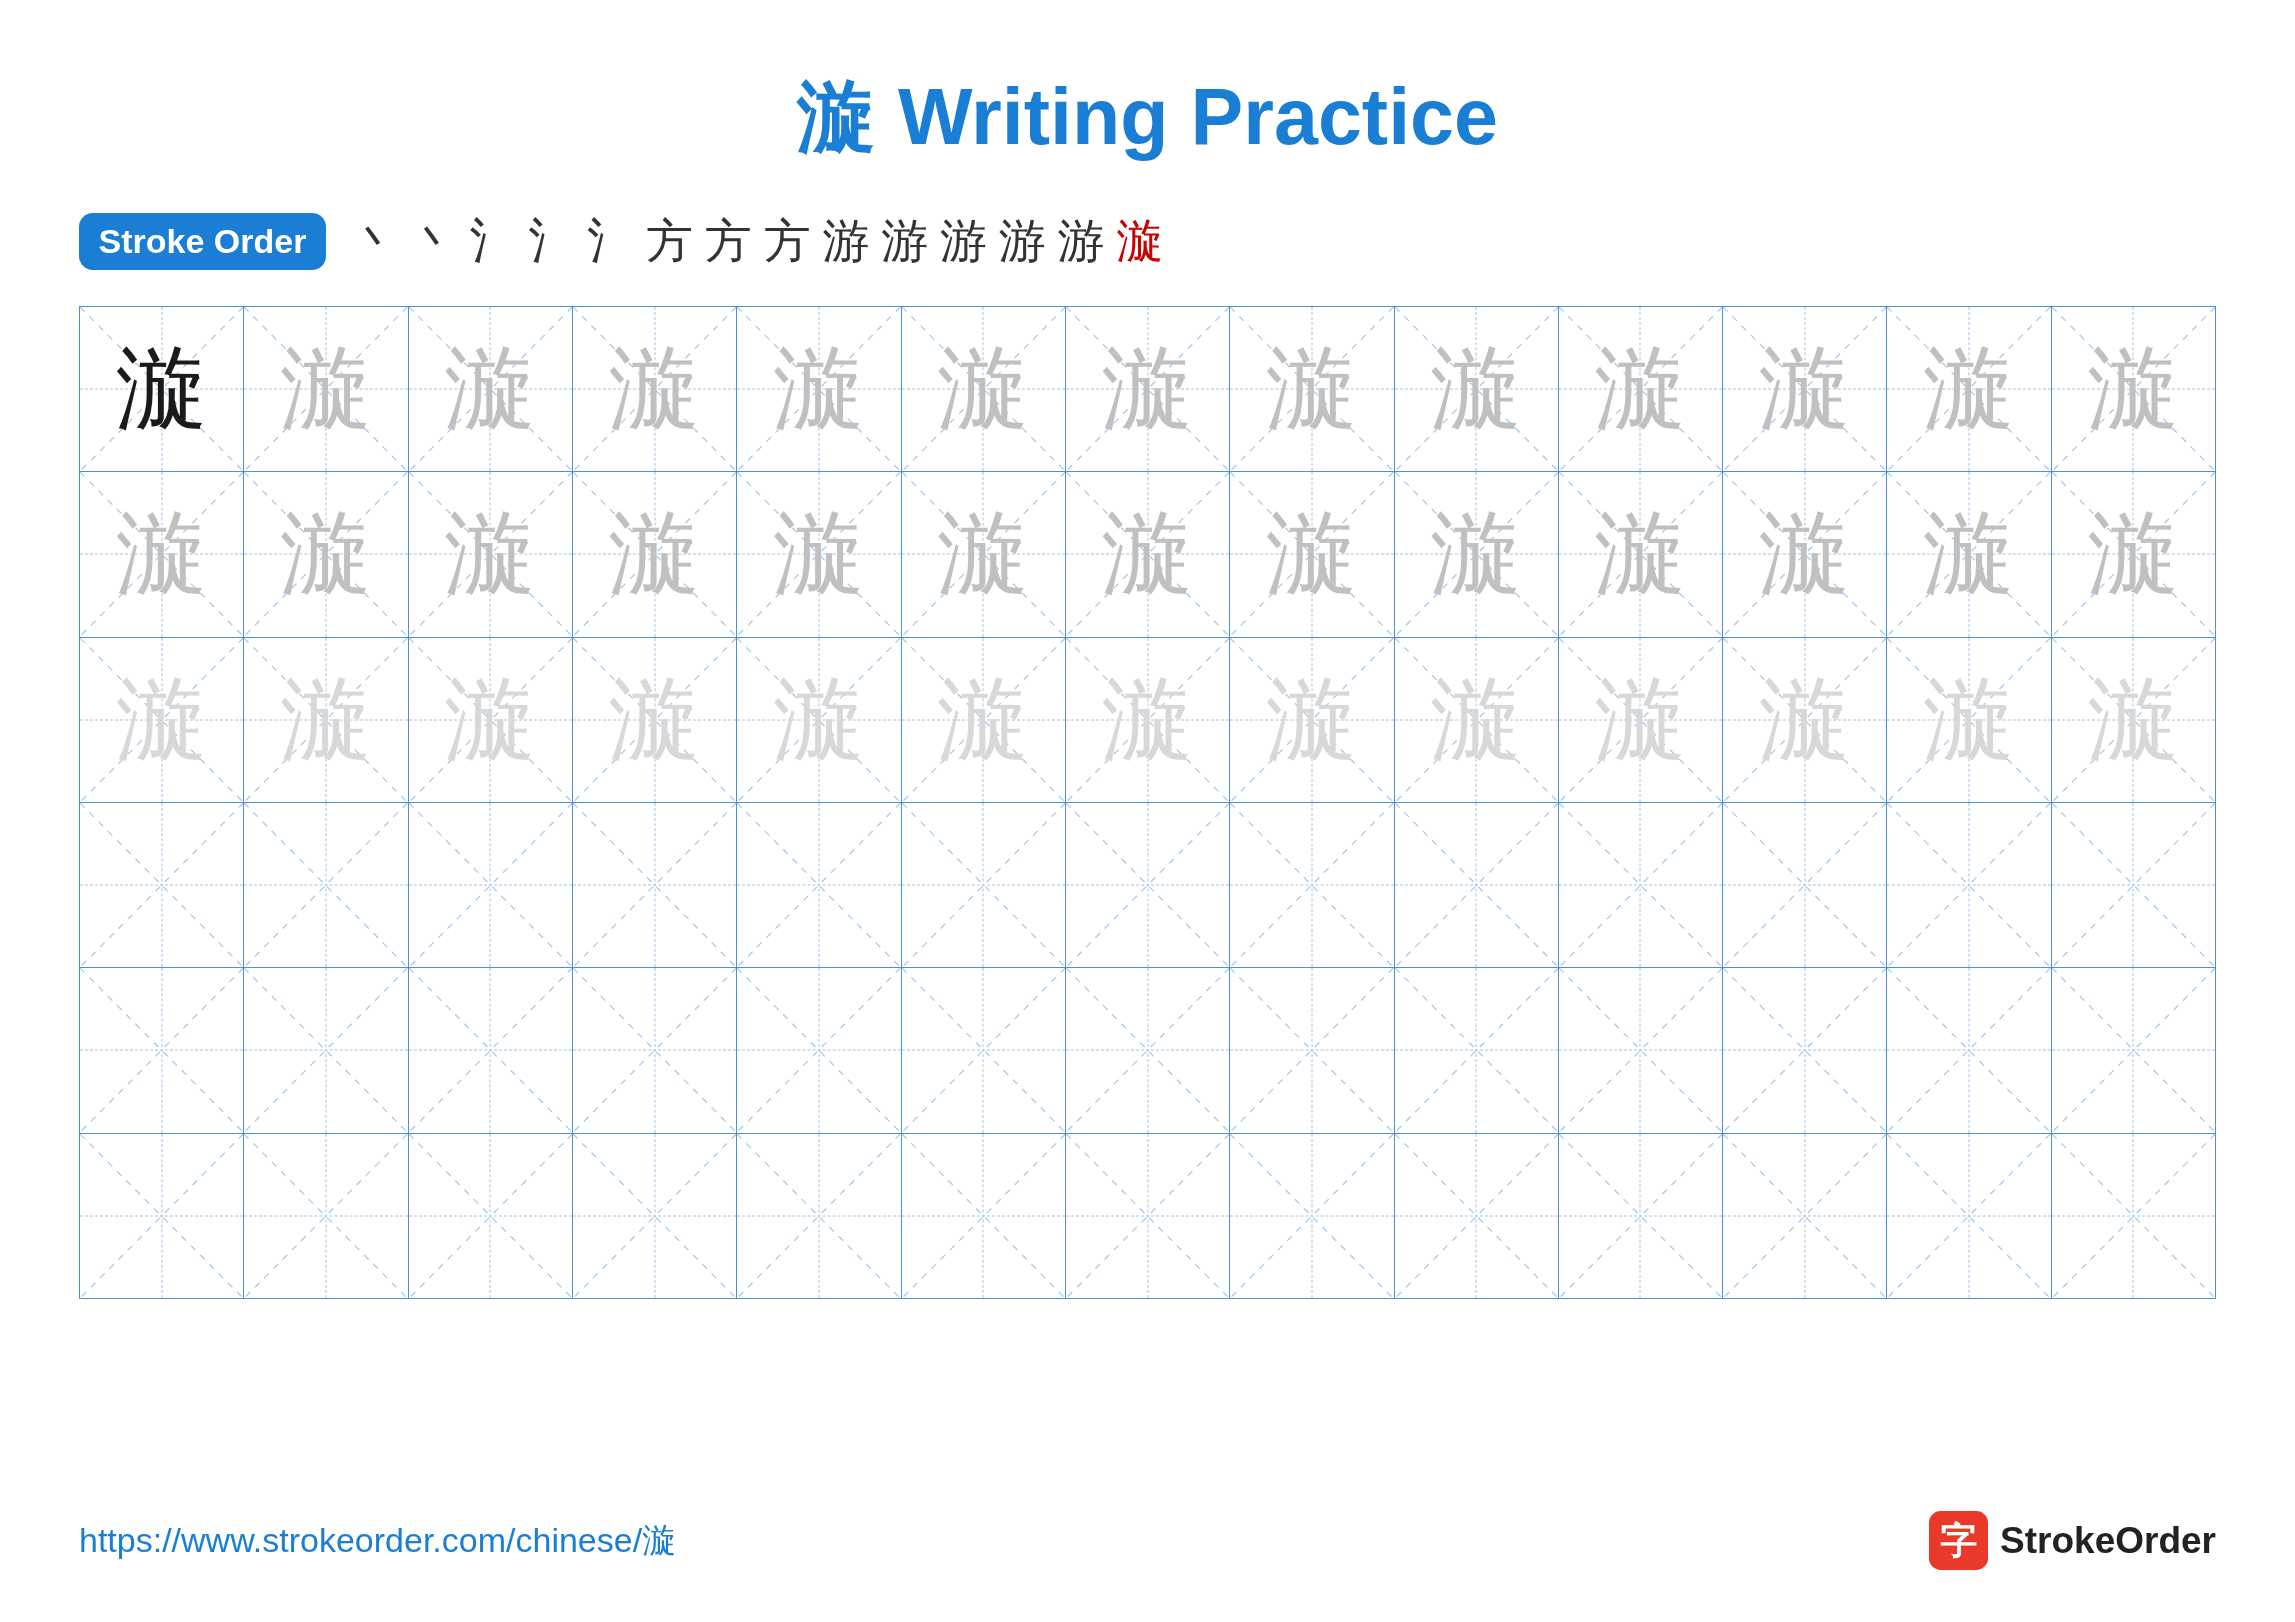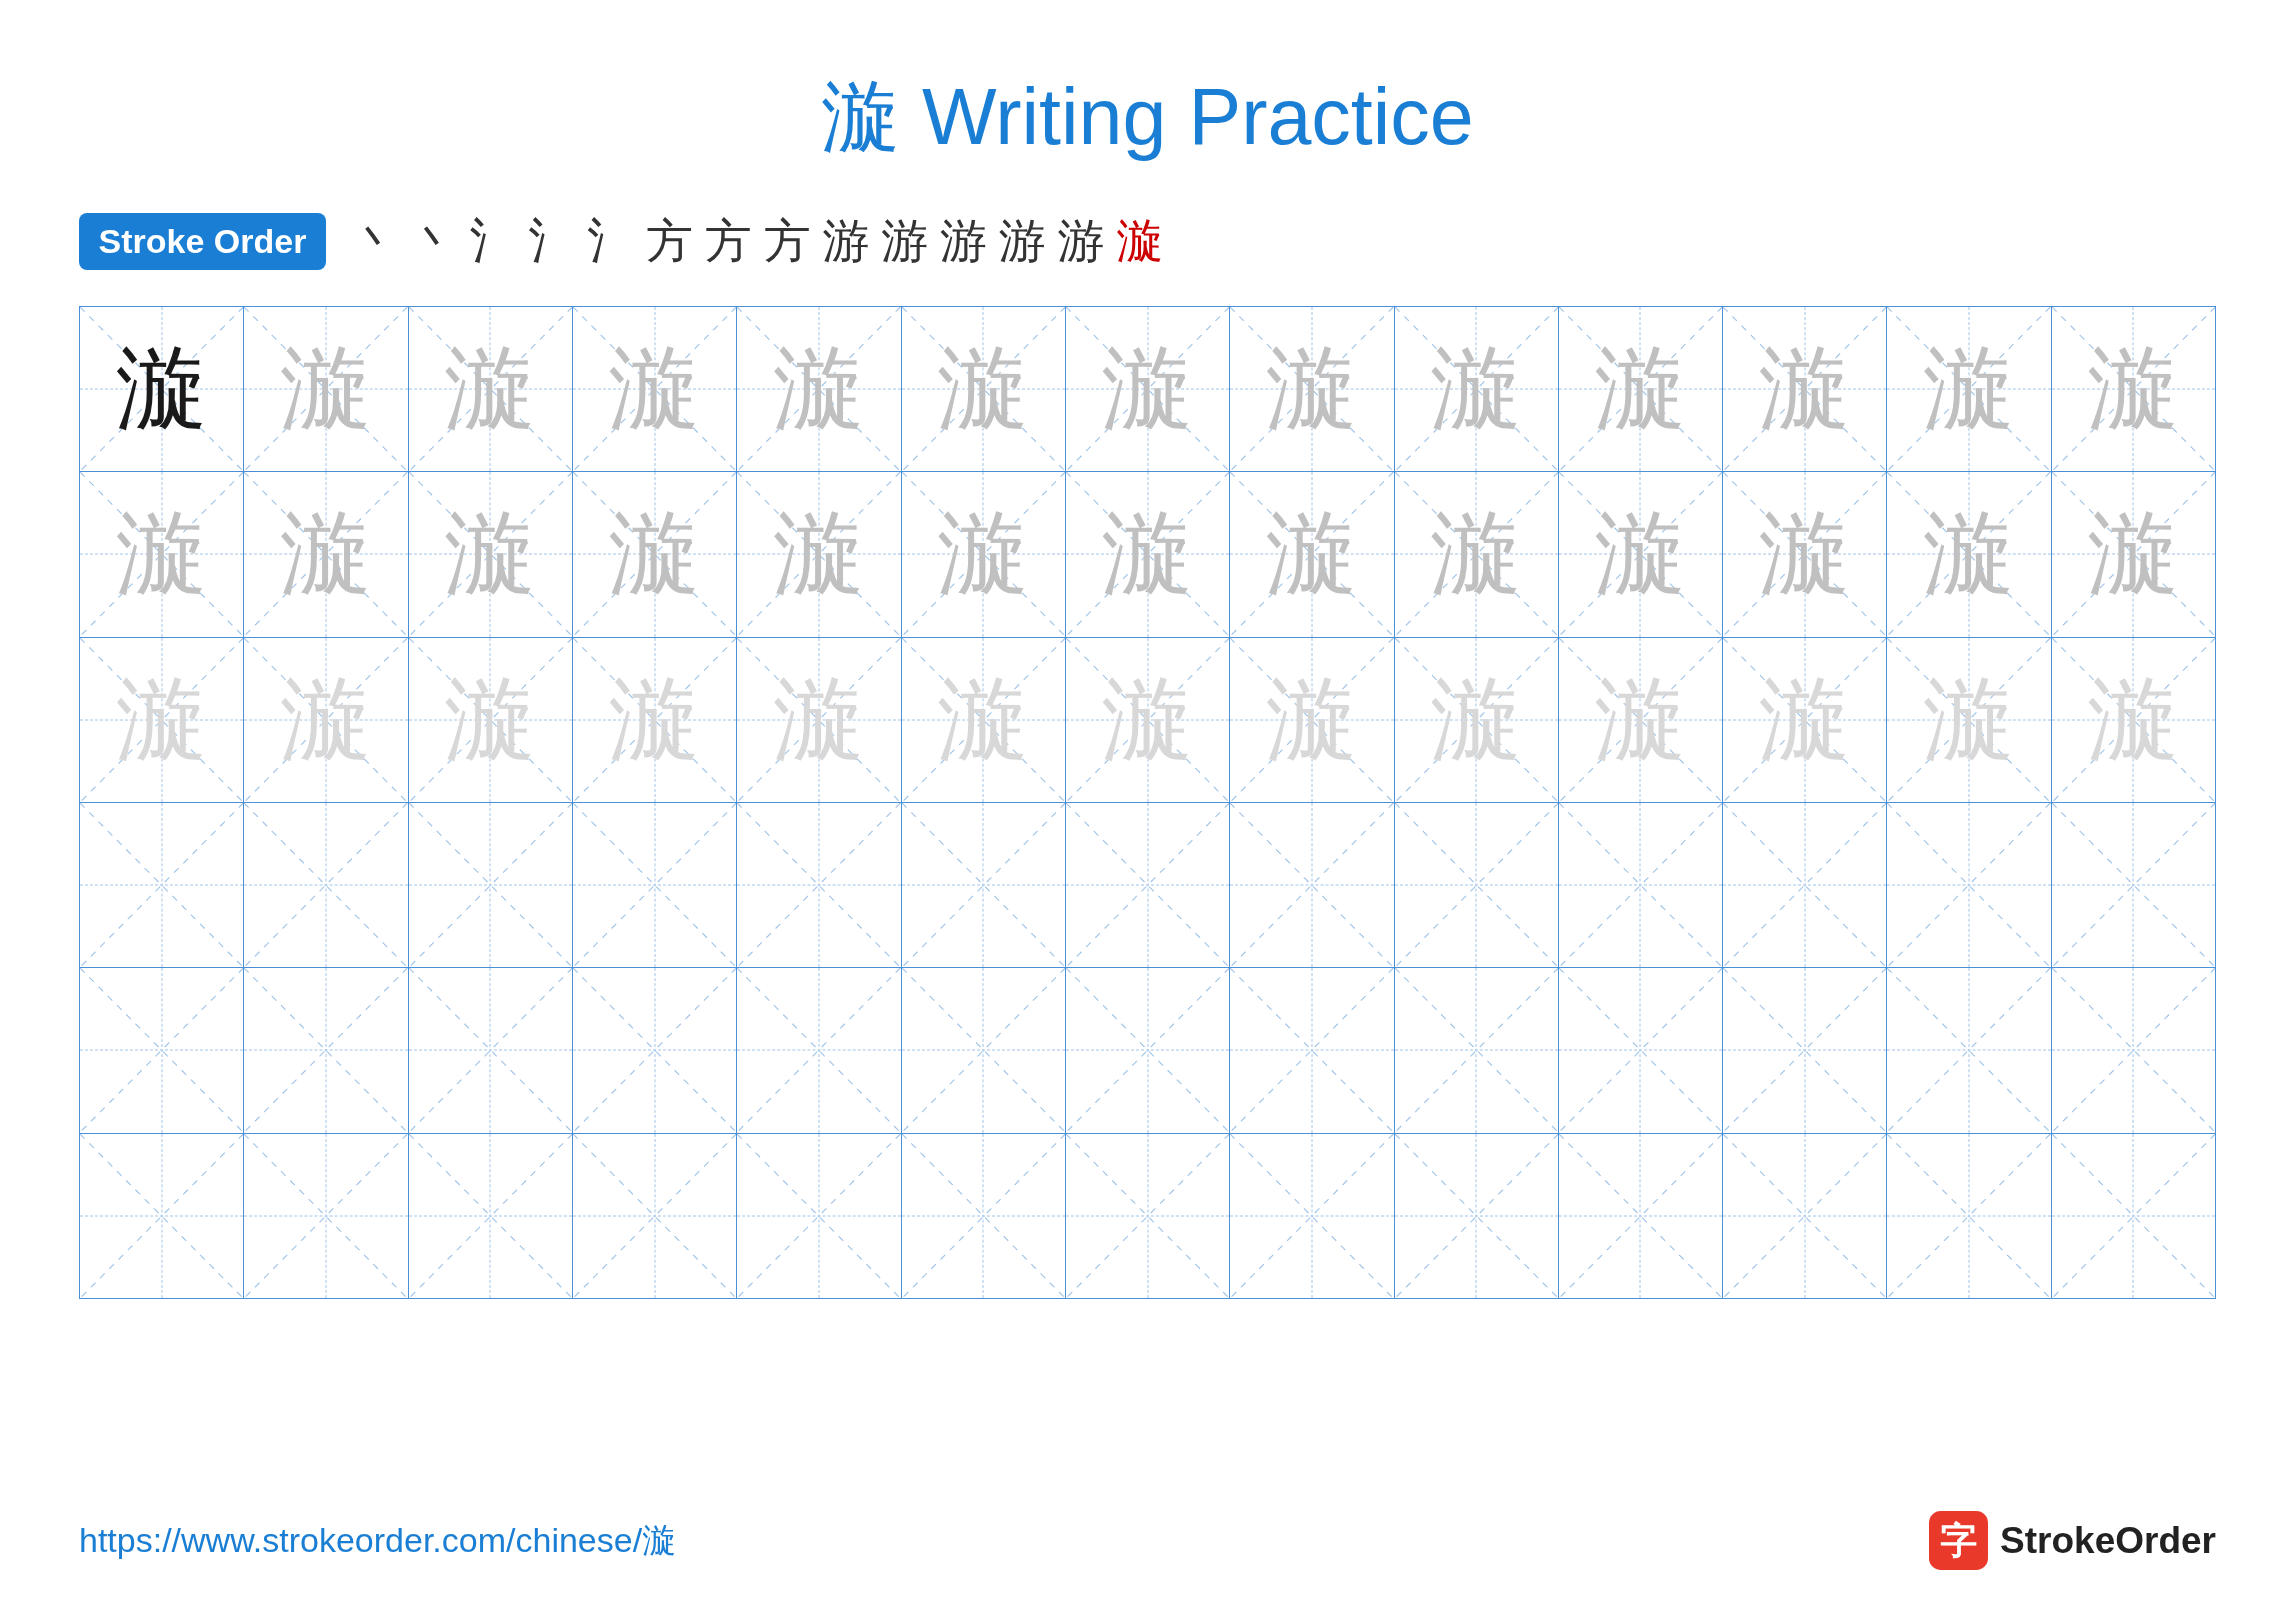--- a/index.html
+++ b/index.html
@@ -18,42 +18,42 @@
       background: #fff;
       position: relative;
       display: flex;
       flex-direction: column;
       align-items: center;
       padding: 52px 79px 52px 79px;
     }
 
     .title {
       font-size: 79px;
-      font-weight: normal;
+      font-weight: bold;
       color: #1a7fd4;
       margin-bottom: 39px;
       text-align: center;
       margin-top: 13px;
     }
 
     .stroke-order-row {
       display: flex;
       align-items: center;
       width: 100%;
       margin-bottom: 33px;
       gap: 0;
     }
 
     .stroke-order-badge {
       background: #1a7fd4;
       color: white;
       font-size: 34px;
       font-weight: bold;
       padding: 9.2px 19.6px;
-      border-radius: 8px;
+      border-radius: 14px;
       white-space: nowrap;
       margin-right: 26px;
     }
 
     .stroke-sequence {
       display: flex;
       align-items: center;
       gap: 11.8px;
       flex-wrap: nowrap;
     }

